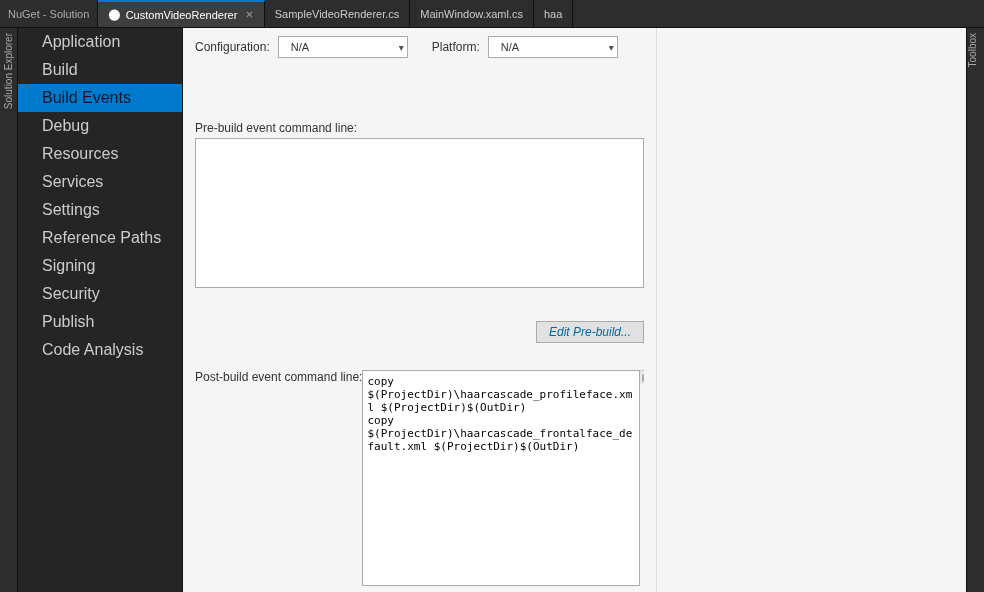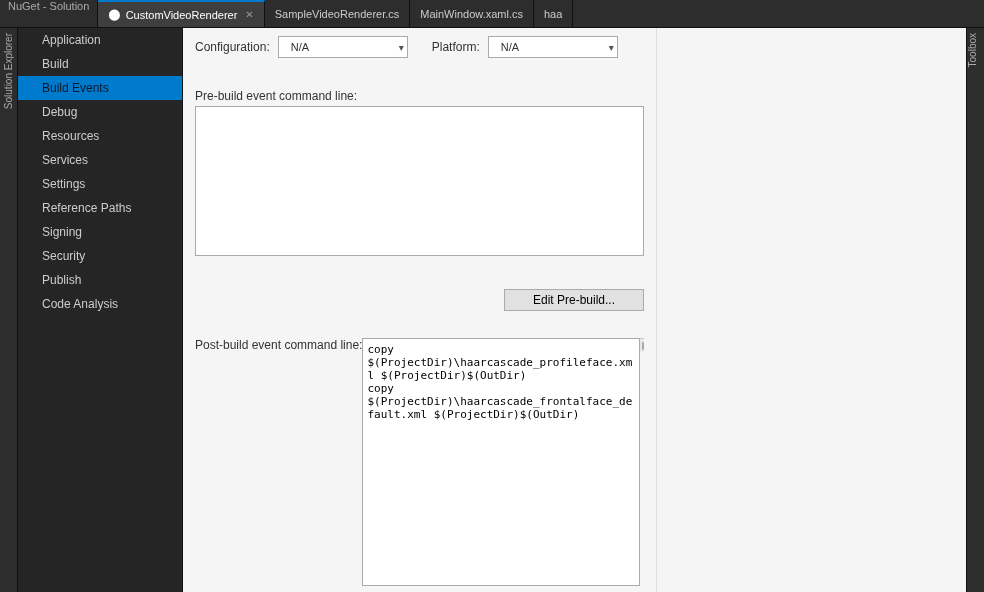--- a/index.html
+++ b/index.html
@@ -19,20 +19,21 @@
     .tab-bar {
       background: #2d2d2d;
       display: flex;
       align-items: stretch;
       height: 28px;
       border-bottom: 1px solid #111;
       flex-shrink: 0;
     }
     .tab-bar-left {
       display: flex;
+      align-items: center;
       padding: 0 8px;
       color: #aaa;
       font-size: 11px;
       border-right: 1px solid #111;
       white-space: nowrap;
       cursor: pointer;
     }
     .tab {
       display: flex;
       align-items: center;
@@ -90,21 +91,21 @@
       width: 165px;
       background: #252526;
       border-right: 1px solid #111;
       display: flex;
       flex-direction: column;
       flex-shrink: 0;
       overflow-y: auto;
     }
     .nav-item {
       padding: 5px 8px 5px 24px;
-      font-size: 12px;
+      font-size: 16px;
       color: #ccc;
       cursor: pointer;
       white-space: nowrap;
     }
     .nav-item.active {
       background: #007acc;
       color: #0f172a;
     }
 
     
@@ -157,20 +158,21 @@
       color: #555;
       pointer-events: none;
     }
 
     
     .section {
       padding: 0 12px 6px 12px;
       display: flex;
       flex-direction: column;
       flex-shrink: 0;
+      margin-top: 32px;
     }
     .section-label {
       font-size: 12px;
       color: #333;
       margin-bottom: 3px;
     }
     .text-area-container {
       position: relative;
       border: 1px solid #aaa;
       background: #fff;
@@ -191,24 +193,25 @@
     
     .button-row {
       display: flex;
       justify-content: flex-end;
       padding: 4px 12px 4px 12px;
       flex-shrink: 0;
     }
     .btn {
       background: #e1e1e1;
       border: 1px solid #aaa;
-      padding: 3px 28px;
-      font-size: 12px;
-      color: #000000;
-      cursor: pointer;
+      padding: 3px 12px;
+      font-size: 12px;
+      color: #0369a1;
+      cursor: pointer;
+      font-style: italic;
     }
 
     
     .post-section {
       padding: 0 12px 6px 12px;
       display: flex;
       flex-direction: row;
       flex: 1;
       overflow: hidden;
     }

